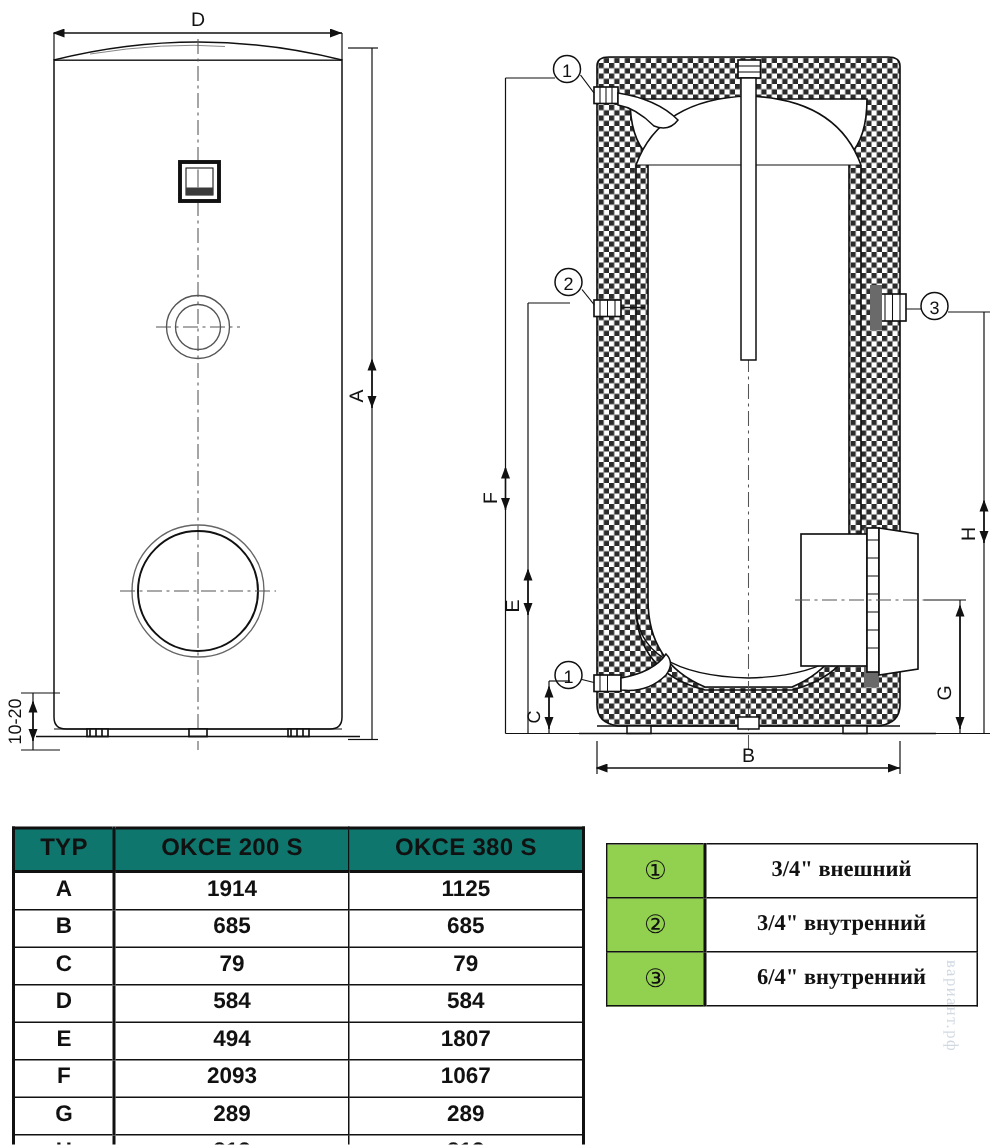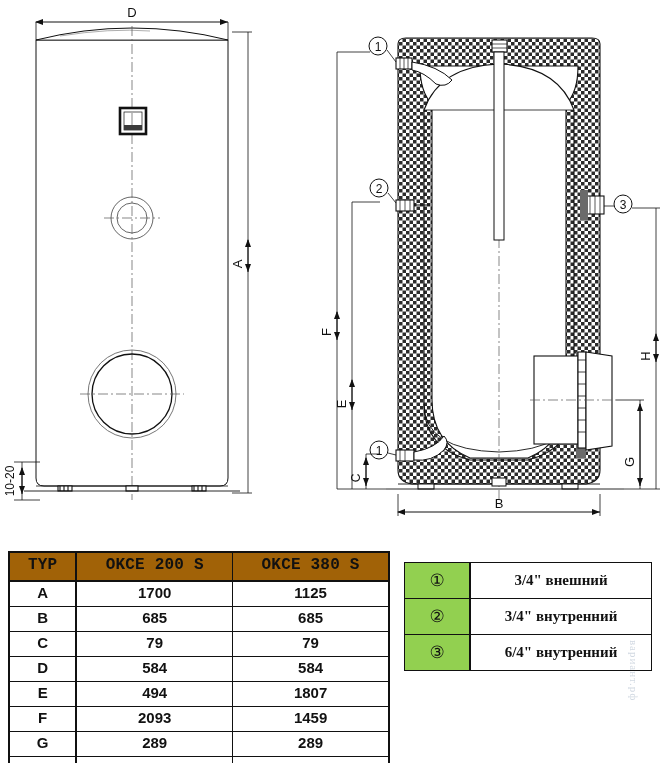--- a/index.html
+++ b/index.html
@@ -24,26 +24,25 @@
     border:1px solid #111;
     text-align:center;
     font-size:15px;
     font-weight:bold;
     padding:1px 0 2px 0;
     line-height:1.12;
     height:21px;
     color:#111;
   }
   .dim-table thead th{
-    background:#a16207;
+    background:#0f766e;
     font-size:16px;
     letter-spacing:.2px;
     height:24px;
     border-bottom:2px solid #111;
-    font-family:Liberation Mono, monospace;
   }
   .dim-table th.c-typ,.dim-table td.c-typ{width:74px;border-right:2px solid #111;}
   .dim-table th.c-v,.dim-table td.c-v{width:183px;margin-top:32px;}
 
   
   .legend{
     position:absolute;left:404px;top:562px;width:248px;
     border-collapse:collapse;border:1px solid #111;background:#fff;
   }
   .legend td{
@@ -329,21 +328,21 @@
     <thead>
       <tr>
         <th class="c-typ">TYP</th>
         <th class="c-v">OKCE 200 S</th>
         <th class="c-v">OKCE 380 S</th>
       </tr>
     </thead>
     <tbody>
       <tr>
         <td class="c-typ">A</td>
-        <td class="c-v">1700</td>
+        <td class="c-v">1914</td>
         <td class="c-v">1125</td>
       </tr>
       <tr>
         <td class="c-typ">B</td>
         <td class="c-v">685</td>
         <td class="c-v">685</td>
       </tr>
       <tr>
         <td class="c-typ">C</td>
         <td class="c-v">79</td>
@@ -355,21 +354,21 @@
         <td class="c-v">584</td>
       </tr>
       <tr>
         <td class="c-typ">E</td>
         <td class="c-v">494</td>
         <td class="c-v">1807</td>
       </tr>
       <tr>
         <td class="c-typ">F</td>
         <td class="c-v">2093</td>
-        <td class="c-v">1459</td>
+        <td class="c-v">1067</td>
       </tr>
       <tr>
         <td class="c-typ">G</td>
         <td class="c-v">289</td>
         <td class="c-v">289</td>
       </tr>
       <tr>
         <td class="c-typ">H</td>
         <td class="c-v">813</td>
         <td class="c-v">813</td>

